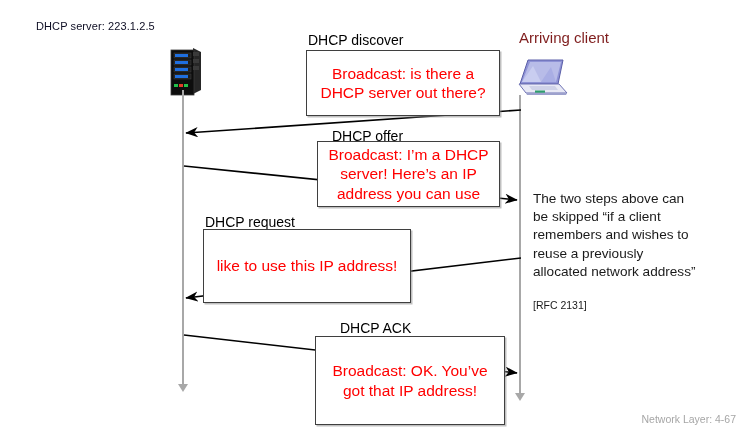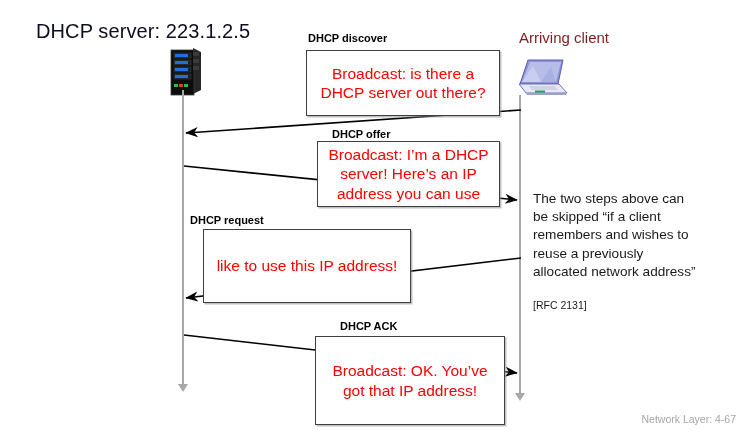--- a/index.html
+++ b/index.html
@@ -13,21 +13,21 @@
     height: 434px;
     background: #ffffff;
     overflow: hidden;
     font-family: "Liberation Sans", sans-serif;
   }
   .abs { position: absolute; }
 
   
   #server-title {
     left: 36px; top: 20px;
-    font-size: 20px;
+    font-size: 11px;
     color: #0d0d23;
     letter-spacing: 0.1px;
     white-space: nowrap;
   }
   #client-title {
     left: 519px; top: 29px;
     font-size: 15px;
     color: #7f1d1d;
     white-space: nowrap;
   }
@@ -53,22 +53,22 @@
     align-items: center;
     justify-content: center;
     text-align: center;
     color: #ff0000;
     font-size: 15.5px;
     line-height: 1.25;
     padding: 0 6px;
     box-shadow: 1.5px 1.5px 0 rgba(140,140,140,0.55);
   }
   .msg-label {
-    font-size: 11px;
-    font-weight: bold;
+    font-size: 14px;
+    font-weight: normal;
     color: #000000;
     white-space: nowrap;
   }
 
   
   #note {
     left: 533px; top: 190px;
     width: 205px;
     font-size: 13.6px;
     line-height: 1.34;
@@ -171,21 +171,21 @@
 
   <div class="abs msg-label" style="left:332px; top:128px;">DHCP offer</div>
   <div class="abs msg-box" style="left:317px; top:141px; width:183px; height:66px;">
     <div>
       <div>Broadcast: I’m a DHCP</div>
       <div>server! Here’s an IP</div>
       <div>address you can use</div>
     </div>
   </div>
 
-  <div class="abs msg-label" style="left:190px; top:214px;">DHCP request</div>
+  <div class="abs msg-label" style="left:205px; top:214px;">DHCP request</div>
   <div class="abs msg-box" style="left:203px; top:229px; width:208px; height:74px;">
     <div>
       <div>like to use this IP address!</div>
     </div>
   </div>
 
   <div class="abs msg-label" style="left:340px; top:320px;">DHCP ACK</div>
   <div class="abs msg-box" style="left:315px; top:336px; width:190px; height:89px;">
     <div>
       <div>Broadcast: OK.  You’ve</div>

